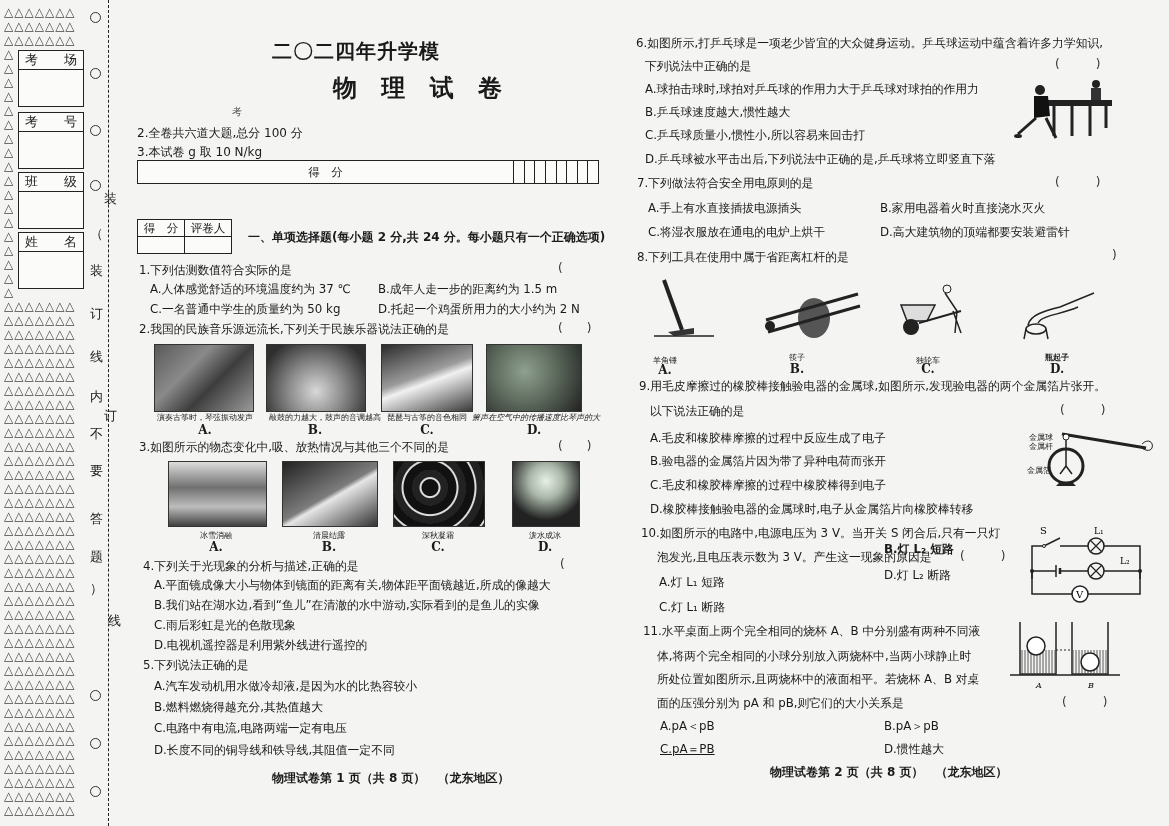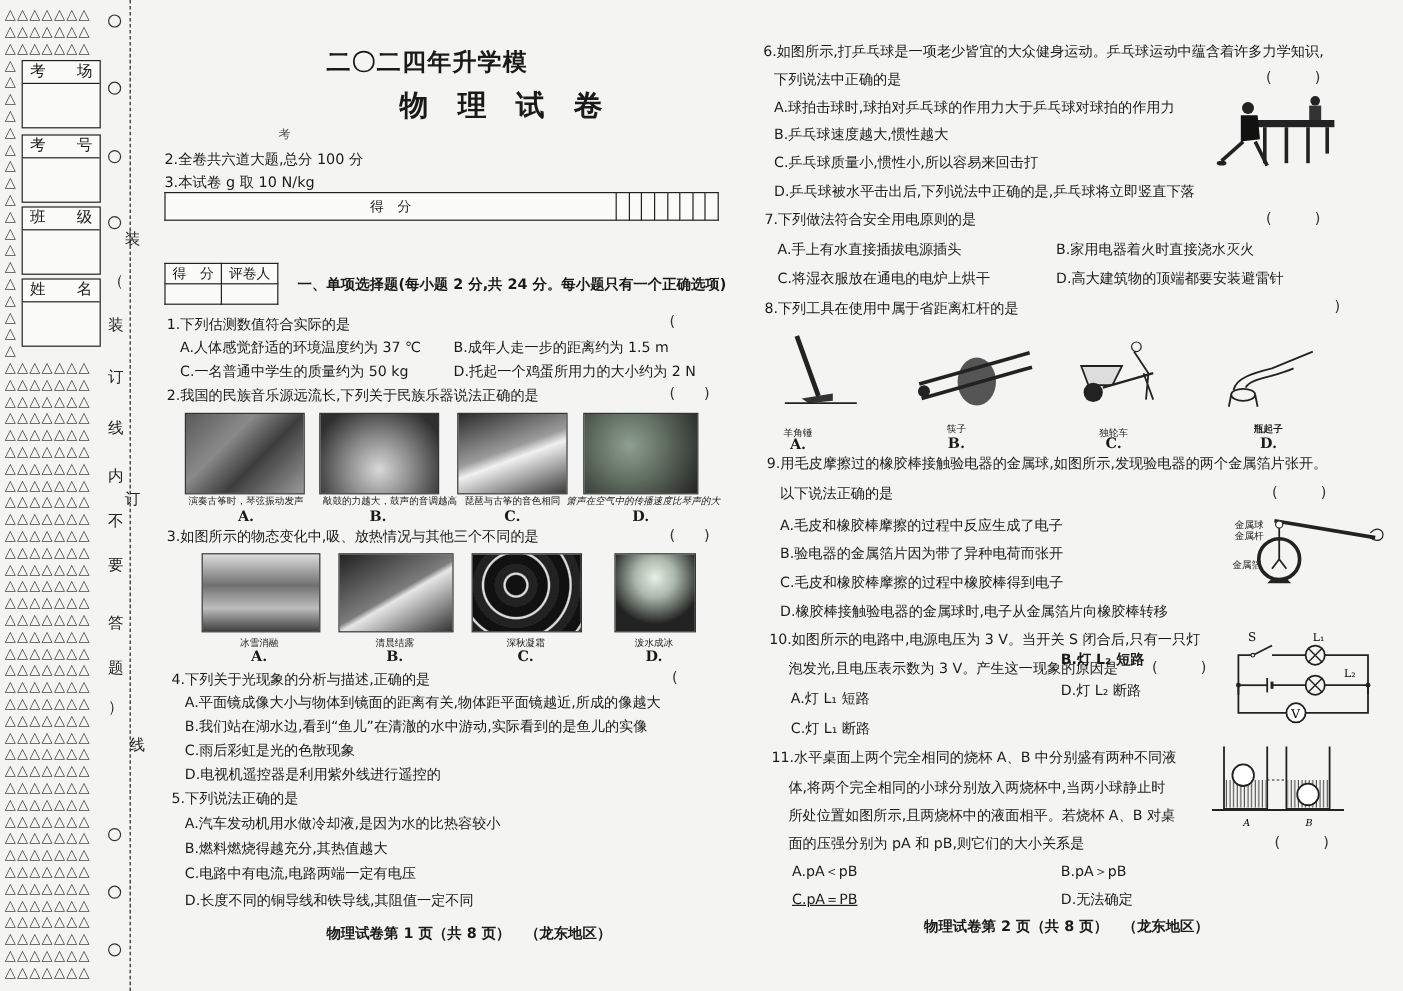--- a/index.html
+++ b/index.html
@@ -398,21 +398,21 @@
   </svg>
 
   <div class="q" style="left:643px;top:624px;">11.水平桌面上两个完全相同的烧杯 A、B 中分别盛有两种不同液</div>
   <div class="q" style="left:657px;top:649px;">体,将两个完全相同的小球分别放入两烧杯中,当两小球静止时</div>
   <div class="q" style="left:657px;top:672px;">所处位置如图所示,且两烧杯中的液面相平。若烧杯 A、B 对桌</div>
   <div class="q" style="left:657px;top:696px;">面的压强分别为 pA 和 pB,则它们的大小关系是</div>
   <div class="paren" style="left:1062px;top:694px;">(　　　)</div>
   <div class="q" style="left:660px;top:719px;">A.pA＜pB</div>
   <div class="q" style="left:884px;top:719px;">B.pA＞pB</div>
   <div class="q" style="left:660px;top:742px;text-decoration:underline;">C.pA＝PB</div>
-  <div class="q" style="left:884px;top:742px;">D.无法确定</div>
+  <div class="q" style="left:884px;top:742px;">D.惯性越大</div>
   <svg style="left:1000px;top:618px;" width="130" height="70">
 
     <path d="M20 4 L20 56 L56 56 L56 4" fill="none" stroke="#222" stroke-width="1.5"></path>
     <rect x="21" y="32" width="34" height="23" fill="url(#hatch)"></rect>
     <circle cx="36" cy="28" r="9" fill="#fff" stroke="#222" stroke-width="1.5"></circle>
 
     <path d="M72 4 L72 56 L108 56 L108 4" fill="none" stroke="#222" stroke-width="1.5"></path>
     <rect x="73" y="32" width="34" height="23" fill="url(#hatch)"></rect>
     <circle cx="90" cy="44" r="9" fill="#fff" stroke="#222" stroke-width="1.5"></circle>
     <line x1="56" y1="32" x2="72" y2="32" stroke="#222" stroke-dasharray="2,2"></line>

